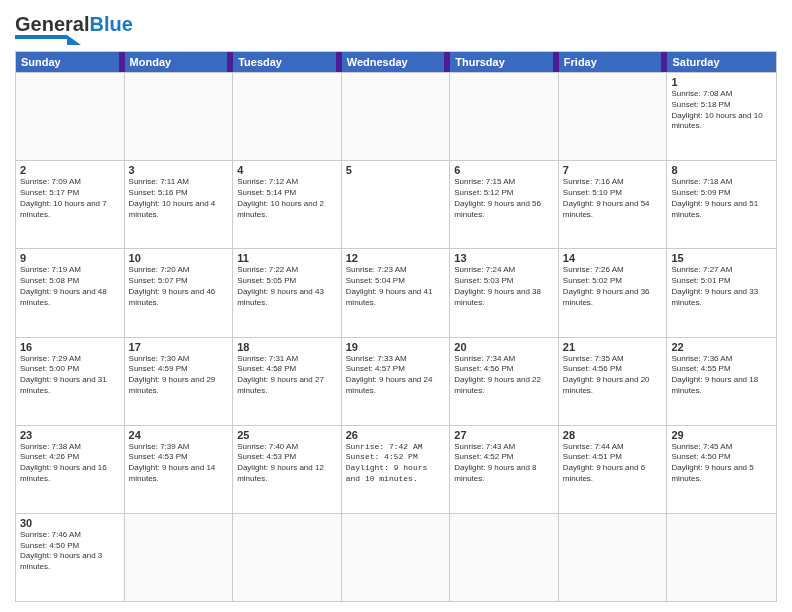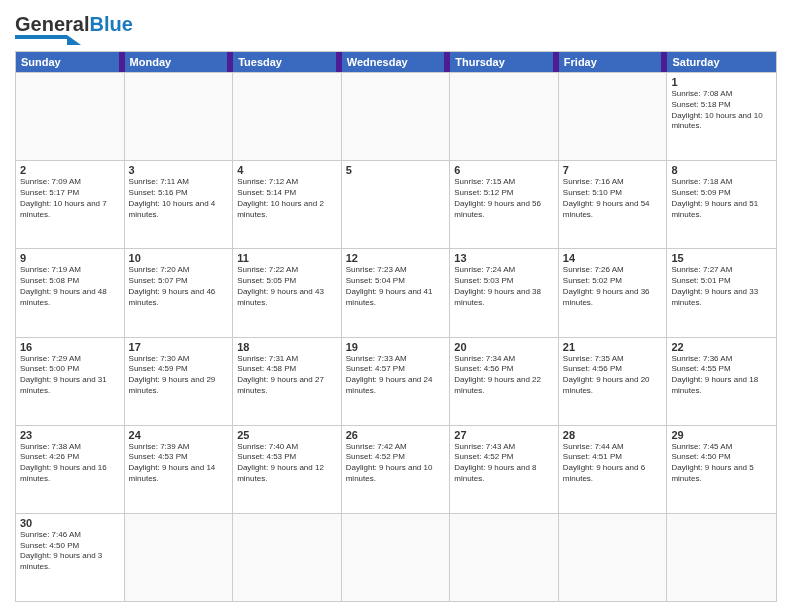--- a/index.html
+++ b/index.html
@@ -298,21 +298,21 @@
 Daylight: 9 hours and 14 minutes.</div>
           </div>
           <div class="cal-cell">
             <span class="day-num">25</span>
             <div class="sun-info" style="white-space: pre-line;">Sunrise: 7:40 AM
 Sunset: 4:53 PM
 Daylight: 9 hours and 12 minutes.</div>
           </div>
           <div class="cal-cell">
             <span class="day-num">26</span>
-            <div class="sun-info" style="white-space: pre-line;">Sunrise: 7:42 AM
+            <div class="sun-info" style="white-space: pre-line; font-family: Liberation Mono, monospace;">Sunrise: 7:42 AM
 Sunset: 4:52 PM
 Daylight: 9 hours and 10 minutes.</div>
           </div>
           <div class="cal-cell">
             <span class="day-num">27</span>
             <div class="sun-info" style="white-space: pre-line;">Sunrise: 7:43 AM
 Sunset: 4:52 PM
 Daylight: 9 hours and 8 minutes.</div>
           </div>
           <div class="cal-cell">

